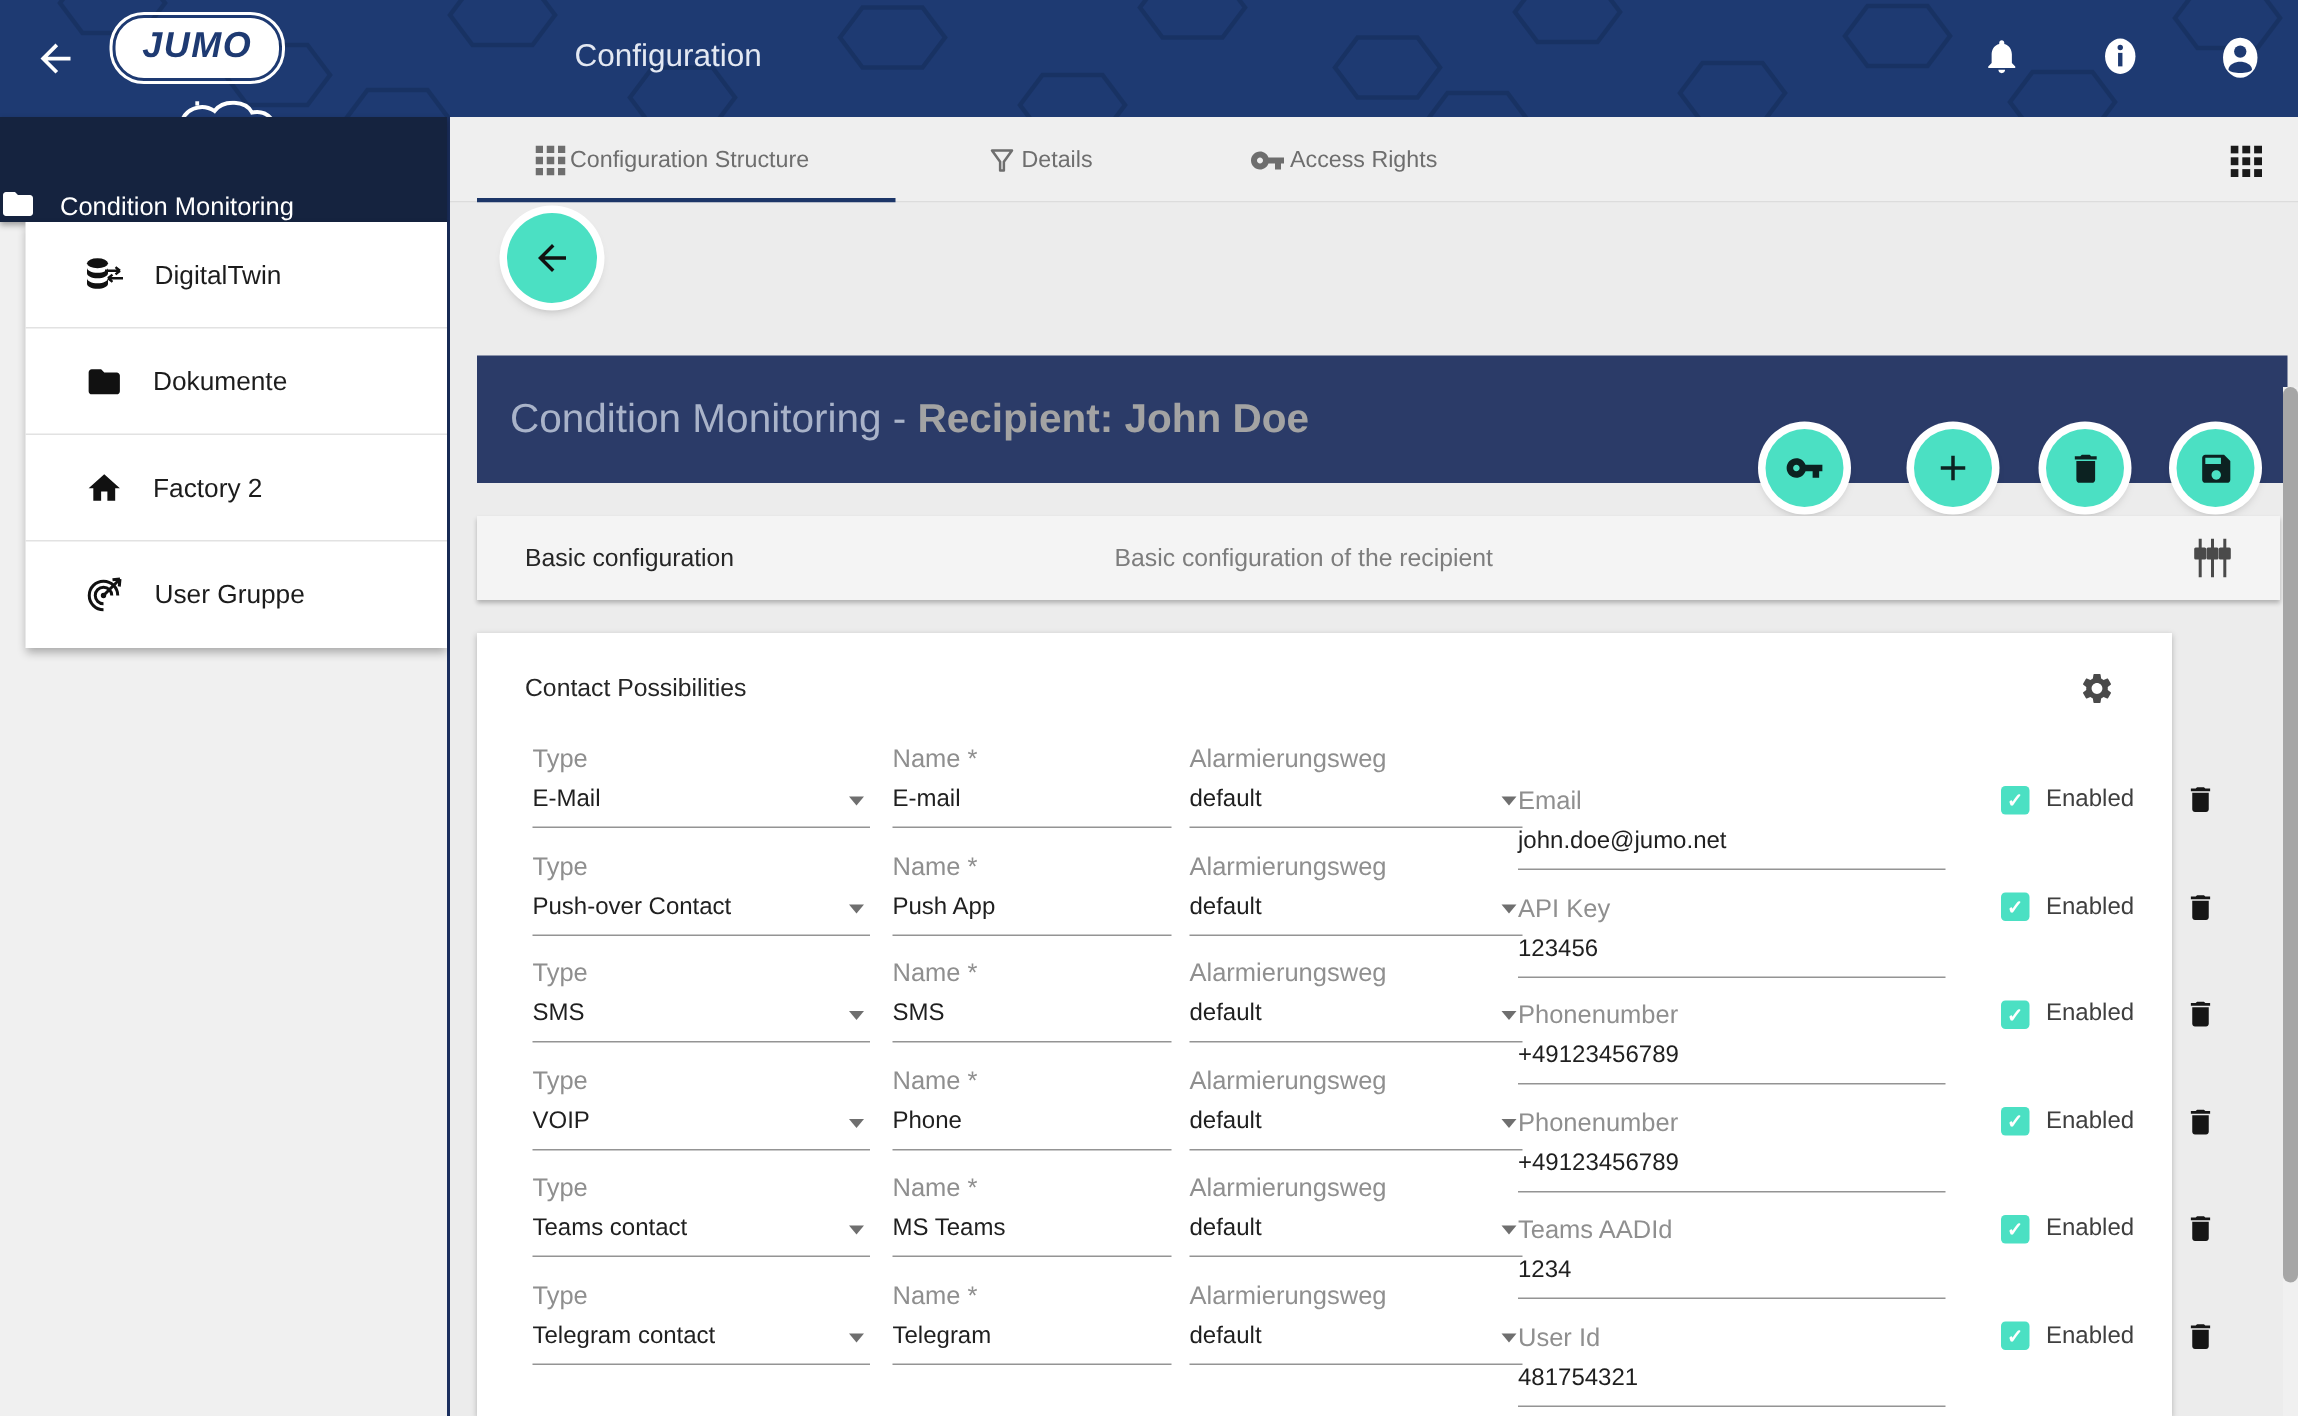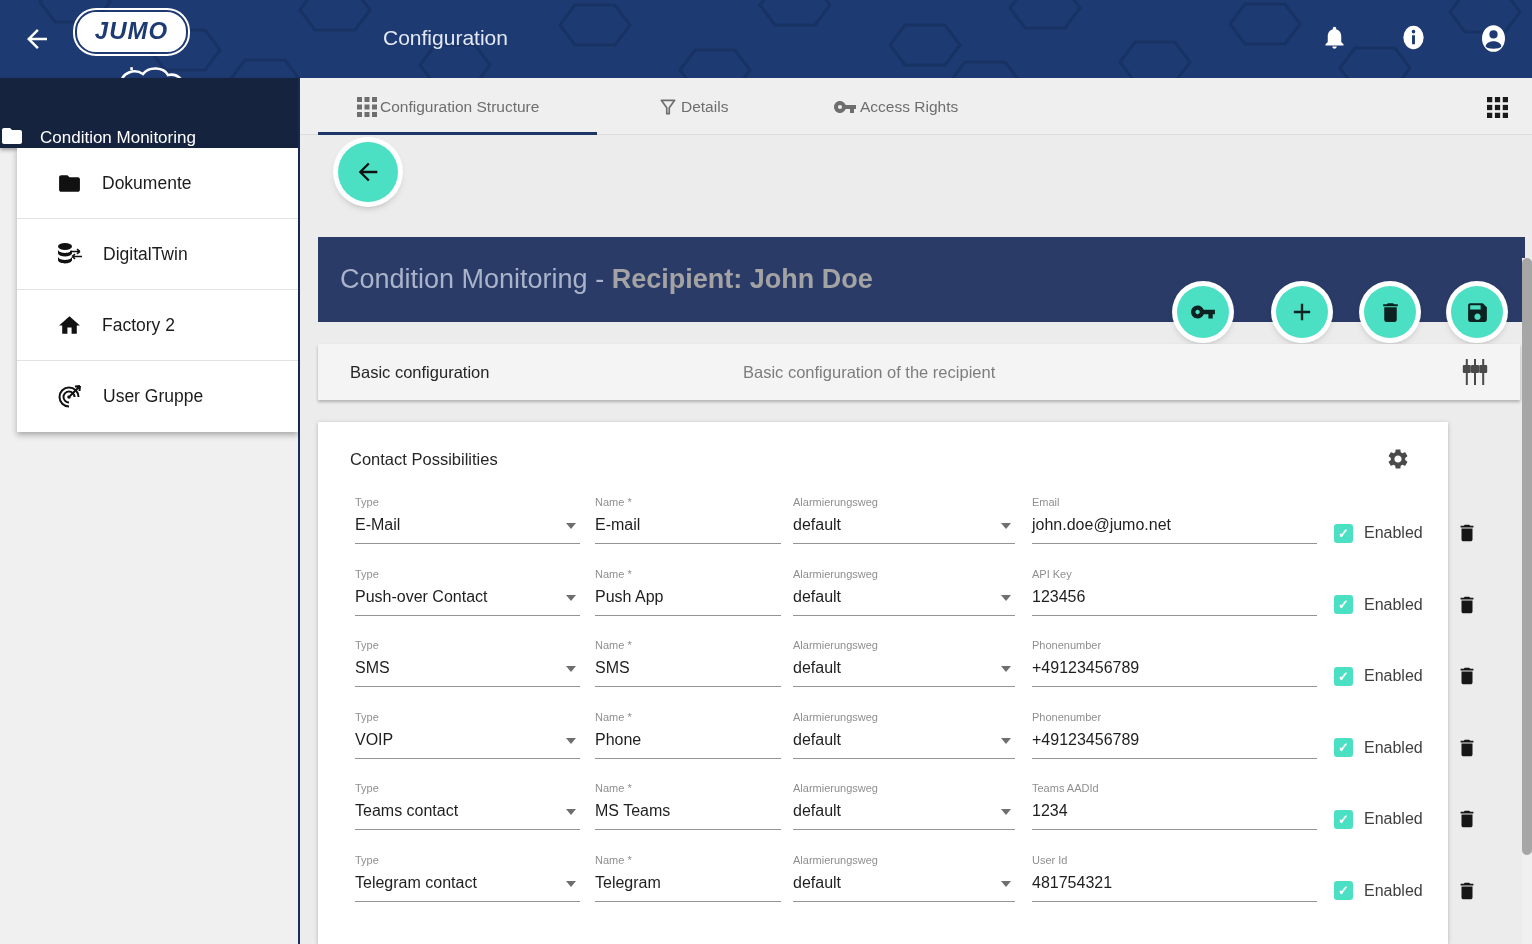--- a/index.html
+++ b/index.html
@@ -68,27 +68,27 @@
   .basic-tune { position:absolute; right:32px; top:15px; cursor:pointer; }
 
   .card { position:absolute; left:18px; top:287px; width:1130px; height:522px; background:#fff;
           box-shadow:0 1px 4px rgba(0,0,0,.25); }
   .card-title { position:absolute; left:32px; top:28px; font-size:16.5px; color:#262626; }
   .card-gear { position:absolute; right:38px; top:25px; cursor:pointer; }
 
   .rows { position:absolute; left:0; top:68px; width:100%; }
   .crow { position:relative; height:71.6px; }
   .field { position:absolute; top:6px; }
-  .flabel { font-size:11px; color:#8f8f8f; margin-bottom:5px; }
+  .flabel { font-size:17px; color:#8f8f8f; margin-bottom:5px; }
   .fvalue { position:relative; font-size:16px; color:#1f1f1f; padding:3px 0 9px;
             border-bottom:1px solid #949494; }
   .f-type  { left:37px;  width:225px; }
   .f-name  { left:277px; width:186px; }
   .f-alarm { left:475px; width:222px; }
-  .f-extra { left:714px; width:285px; }
+  .f-extra { left:694px; width:285px;margin-top:28px; }
   .caret { position:absolute; right:4px; top:10px; width:0; height:0;
            border-left:5px solid transparent; border-right:5px solid transparent;
            border-top:6px solid #6f6f6f; }
   .enabled-wrap { position:absolute; left:1016px; top:32px; display:flex; align-items:center; }
   .checkbox { width:19px; height:19px; background:#4be0c3; border-radius:3px; color:#fff;
               font-size:13px; font-weight:bold; display:flex; align-items:center;
               justify-content:center; cursor:pointer; }
   .enabled-label { margin-left:11px; font-size:16px; color:#3f3f3f; width:66px; }
   .trash { margin-left:26px; cursor:pointer; }
 
@@ -162,34 +162,34 @@
 
   <div class="sidebar">
     <div class="sb-header">
       <svg width="24" height="24" viewBox="0 0 24 24">
         <path d="M10 4H4c-1.1 0-1.99.9-1.99 2L2 18c0 1.1.9 2 2 2h16c1.1 0 2-.9 2-2V8c0-1.1-.9-2-2-2h-8l-2-2z" fill="#fff"></path>
       </svg>
       <span>Condition Monitoring</span>
     </div>
     <div class="sb-card">
       <div class="sb-item">
-        <svg width="25" height="25" viewBox="0 0 24 24">
-          <path d="M10 4H4c-1.1 0-1.99.9-1.99 2L2 18c0 1.1.9 2 2 2h16c1.1 0 2-.9 2-2V8c0-1.1-.9-2-2-2h-8l-2-2z" fill="#111"></path>
-        </svg>
-        <span>Dokumente</span>
-      </div>
-      <div class="sb-item">
         <svg width="26" height="24" viewBox="0 0 26 24">
           <ellipse cx="8" cy="4.5" rx="7" ry="3.4" fill="#111"></ellipse>
           <path d="M1 7.5c0 1.9 3.1 3.4 7 3.4s7-1.5 7-3.4v3.6c0 1.9-3.1 3.4-7 3.4s-7-1.5-7-3.4z" fill="#111"></path>
           <path d="M1 14.5c0 1.9 3.1 3.4 7 3.4s7-1.5 7-3.4v3.6c0 1.9-3.1 3.4-7 3.4s-7-1.5-7-3.4z" fill="#111"></path>
           <path d="M13 9.5h10m0 0-3-2.4m3 2.4-3 2.4" stroke="#111" stroke-width="1.6" fill="none"></path>
           <path d="M25 14.5H15m0 0 3-2.4m-3 2.4 3 2.4" stroke="#111" stroke-width="1.6" fill="none"></path>
         </svg>
         <span>DigitalTwin</span>
+      </div>
+      <div class="sb-item">
+        <svg width="25" height="25" viewBox="0 0 24 24">
+          <path d="M10 4H4c-1.1 0-1.99.9-1.99 2L2 18c0 1.1.9 2 2 2h16c1.1 0 2-.9 2-2V8c0-1.1-.9-2-2-2h-8l-2-2z" fill="#111"></path>
+        </svg>
+        <span>Dokumente</span>
       </div>
       <div class="sb-item">
         <svg width="25" height="25" viewBox="0 0 24 24">
           <path d="M10 20v-6h4v6h5v-8h3L12 3 2 12h3v8z" fill="#111"></path>
         </svg>
         <span>Factory 2</span>
       </div>
       <div class="sb-item">
         <svg width="26" height="25" viewBox="0 0 26 25">
           <path d="M12 22.5 a9.5 9.5 0 1 1 9.5-9.5" fill="none" stroke="#111" stroke-width="2"></path>

